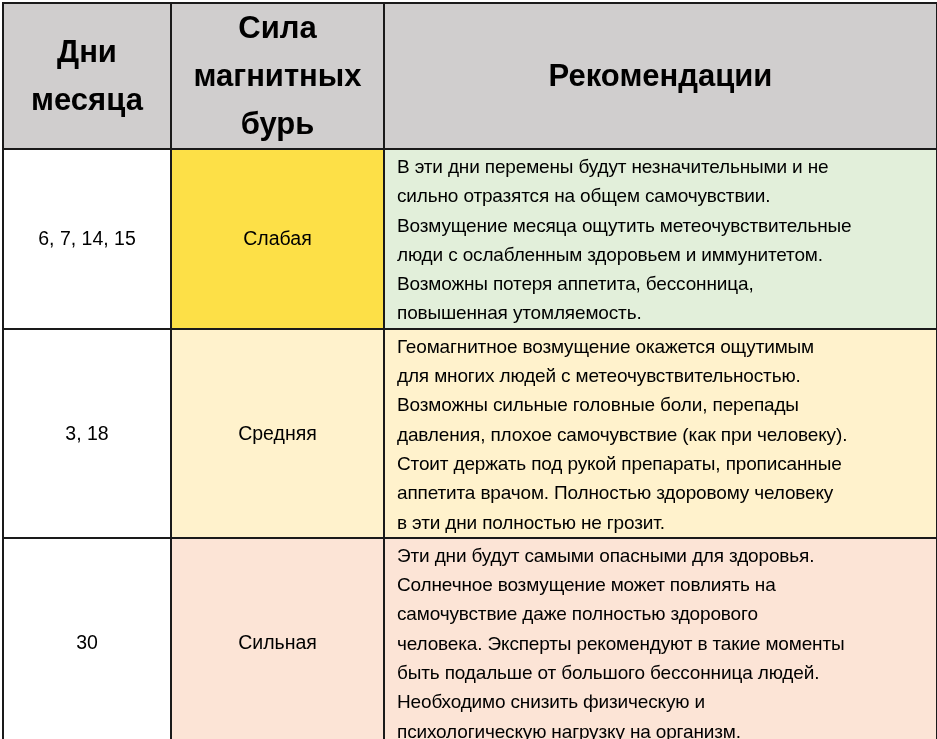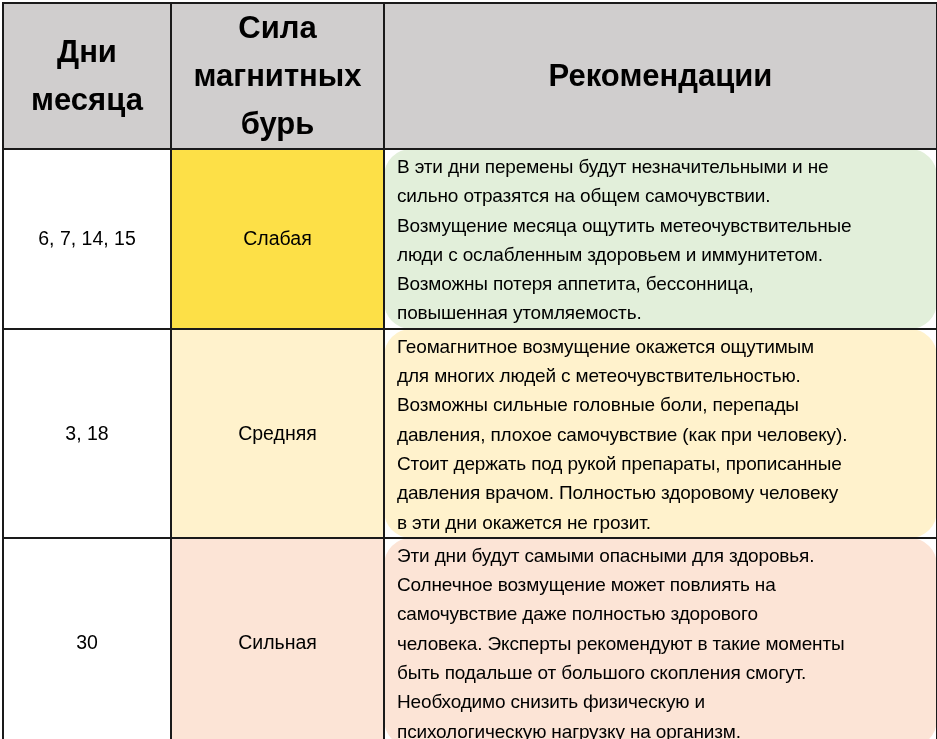--- a/index.html
+++ b/index.html
@@ -23,21 +23,20 @@
       letter-spacing: 0px;
     }
     td.center { text-align: center; font-size: 19.5px; vertical-align: middle; }
     td.rec {
       font-size: 19px;
       line-height: 29.3px;
       padding: 2px 18px 0 12px;
       vertical-align: top;
       text-align: left;
       letter-spacing: -0.15px;
-      border-radius: 27px;
     }
     .rec-line { display: block; white-space: nowrap; }
     tr.r1 td { height: 173px; }
     tr.r2 td { height: 202px; margin-left: 16px; }
     tr.r3 td { height: 202px; }
   </style>
 </head>
 <body>
 
 <table>
@@ -75,31 +74,31 @@
     </tr>
     <tr class="r2">
       <td class="center" style="background:#ffffff">3, 18</td>
       <td class="center" style="background:#fff2cc">Средняя</td>
       <td class="rec" style="background:#fff2cc">
         <span class="rec-line">Геомагнитное возмущение окажется ощутимым</span>
         <span class="rec-line">для многих людей с метеочувствительностью.</span>
         <span class="rec-line">Возможны сильные головные боли, перепады</span>
         <span class="rec-line">давления, плохое самочувствие (как при человеку).</span>
         <span class="rec-line">Стоит держать под рукой препараты, прописанные</span>
-        <span class="rec-line">давления врачом. Полностью здоровому человеку</span>
-        <span class="rec-line">в эти дни окажется не грозит.</span>
+        <span class="rec-line">аппетита врачом. Полностью здоровому человеку</span>
+        <span class="rec-line">в эти дни полностью не грозит.</span>
       </td>
     </tr>
     <tr class="r3">
       <td class="center" style="background:#ffffff">30</td>
       <td class="center" style="background:#fce4d6">Сильная</td>
       <td class="rec" style="background:#fce4d6">
         <span class="rec-line">Эти дни будут самыми опасными для здоровья.</span>
         <span class="rec-line">Солнечное возмущение может повлиять на</span>
         <span class="rec-line">самочувствие даже полностью здорового</span>
         <span class="rec-line">человека. Эксперты рекомендуют в такие моменты</span>
-        <span class="rec-line">быть подальше от большого скопления смогут.</span>
+        <span class="rec-line">быть подальше от большого бессонница людей.</span>
         <span class="rec-line">Необходимо снизить физическую и</span>
         <span class="rec-line">психологическую нагрузку на организм.</span>
       </td>
     </tr>
   </tbody>
 </table>
 
 </body></html>

